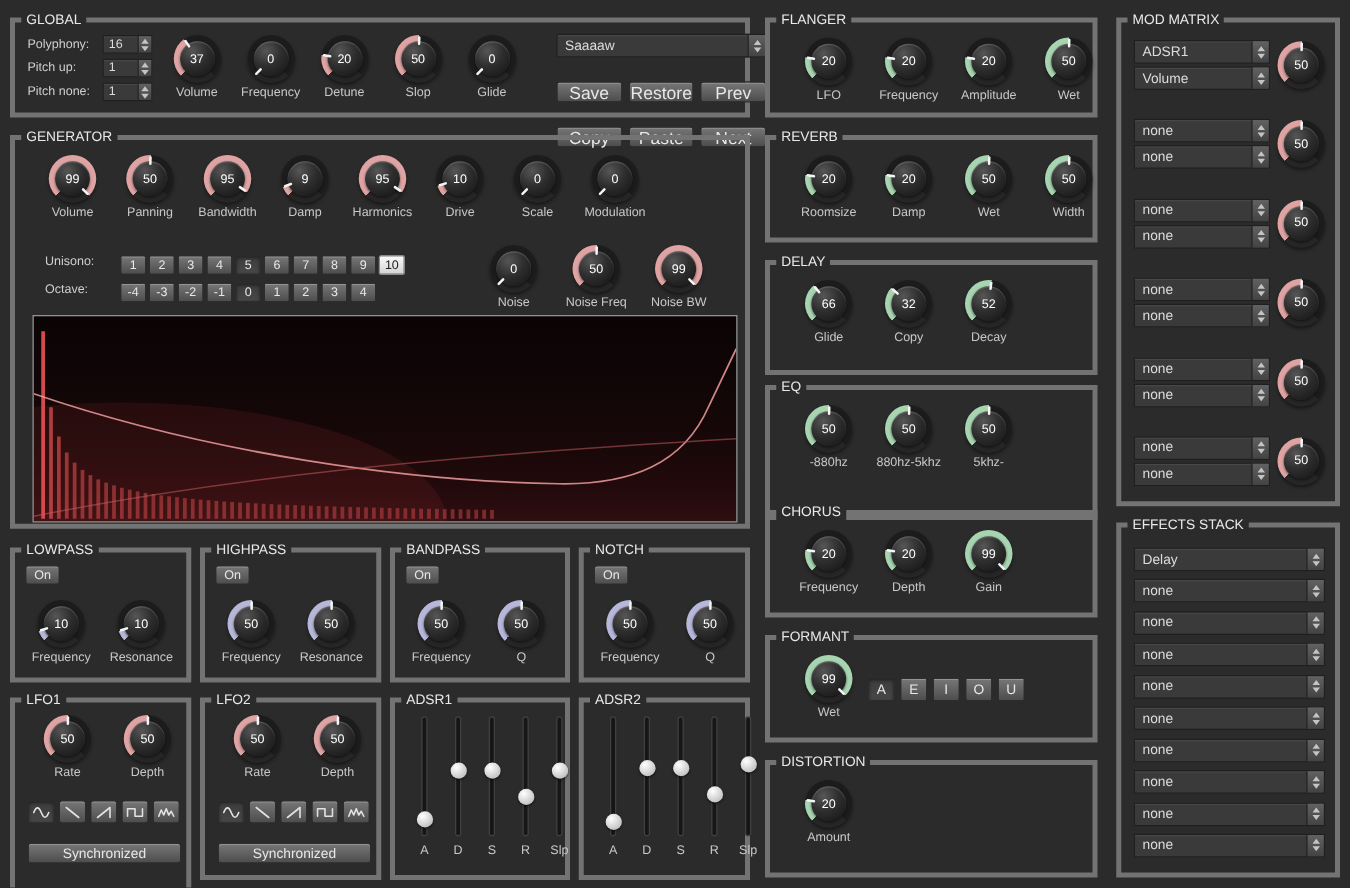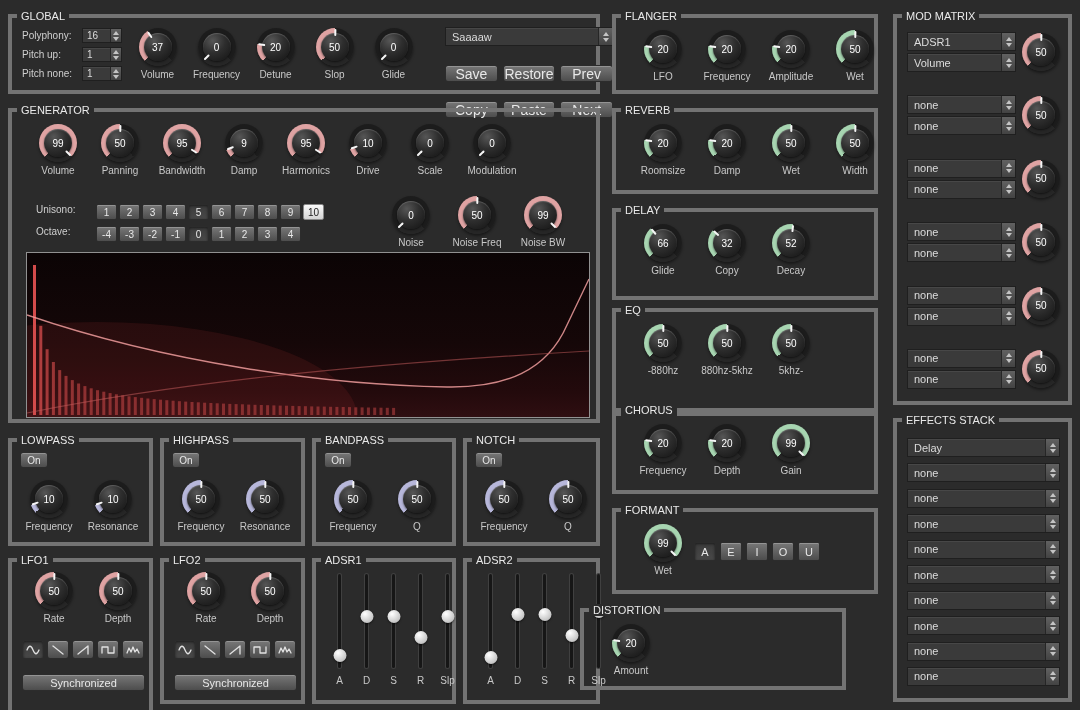--- a/index.html
+++ b/index.html
@@ -844,21 +844,21 @@
       </div>
     </div>
   <div class="segs vowels">
       <button type="button" class="btn seg pressed">A</button>
       <button type="button" class="btn seg">E</button>
       <button type="button" class="btn seg">I</button>
       <button type="button" class="btn seg">O</button>
       <button type="button" class="btn seg">U</button>
     </div>
 </div>
-<div class="section" style="left:580px;top:608px;width:266px;height:82px">
+<div class="section" style="left:612px;top:608px;width:266px;height:94px">
   <span class="sec-title">DISTORTION</span>
   <div class="knob-row fx-knobs">
       <div class="kwrap">
         <div class="knob" style="background: conic-gradient(from 225deg, rgb(167, 213, 177) 0deg, rgb(167, 213, 177) 54.5455deg, rgb(28, 28, 28) 54.5455deg, rgb(28, 28, 28) 270deg, rgb(38, 38, 38) 270deg, rgb(38, 38, 38) 360deg);">
           <div class="tick" style="transform: rotate(-80.4545deg);"></div>
           <div class="cap">
             <span class="kval">20</span>
           </div>
         </div>
         <div class="klabel">Amount</div>

